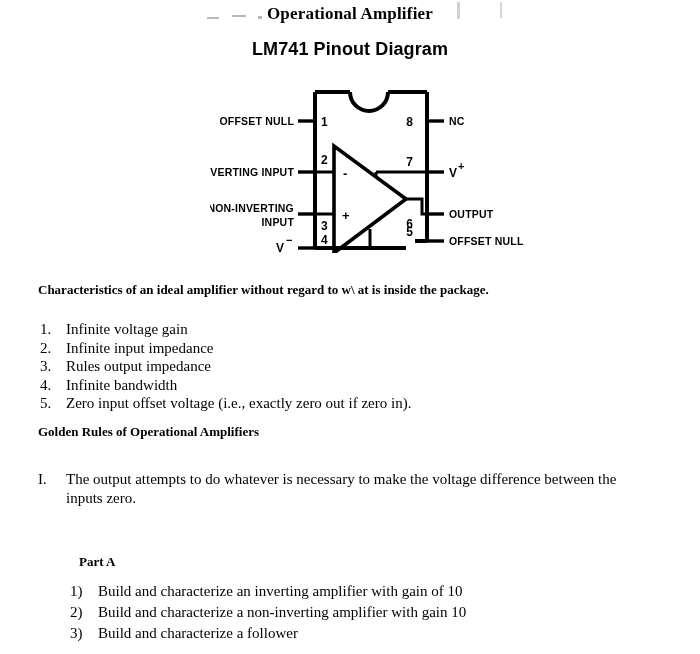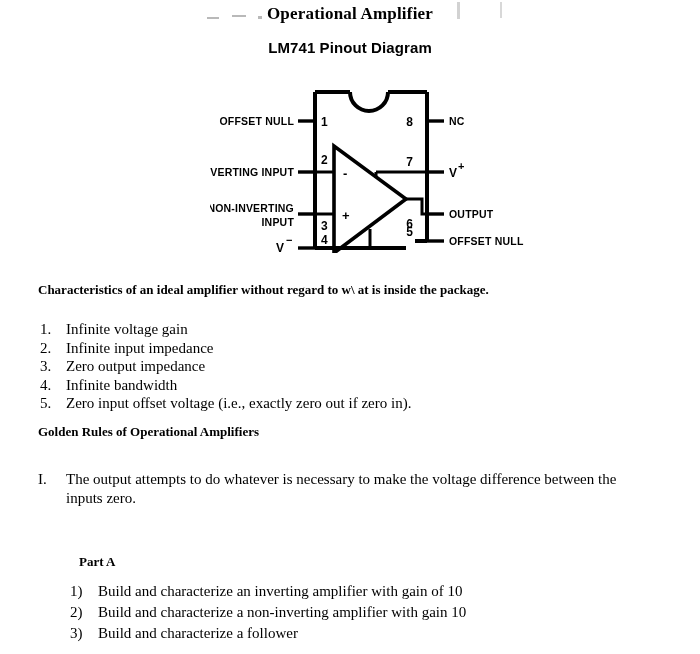--- a/index.html
+++ b/index.html
@@ -38,21 +38,21 @@
   #scan-bar-2  { left: 500px; top: 2px;  width: 2px;  height: 16px; background:#d8d8d8; }
 
   
   #pinout-caption {
     position: absolute;
     left: 0; top: 39px;
     width: 700px;
     text-align: center;
     font-family: "Liberation Sans", sans-serif;
     font-weight: bold;
-    font-size: 15px;
+    font-size: 18px;
     letter-spacing: 0.1px;
   }
 
   
   #pinout-diagram {
     position: absolute;
     left: 210px; top: 58px;
     width: 320px; height: 195px;
   }
   #pinout-diagram svg { display: block; }
@@ -213,21 +213,21 @@
   <li>
     <span class="marker">1.</span>
     <span class="text">Infinite voltage gain</span>
   </li>
   <li>
     <span class="marker">2.</span>
     <span class="text">Infinite input impedance</span>
   </li>
   <li>
     <span class="marker">3.</span>
-    <span class="text">Zero output impedance</span>
+    <span class="text">Rules output impedance</span>
   </li>
   <li>
     <span class="marker">4.</span>
     <span class="text">Infinite bandwidth</span>
   </li>
   <li>
     <span class="marker">5.</span>
     <span class="text">Zero input offset voltage (i.e., exactly zero out if zero in).</span>
   </li>
 </ul>

